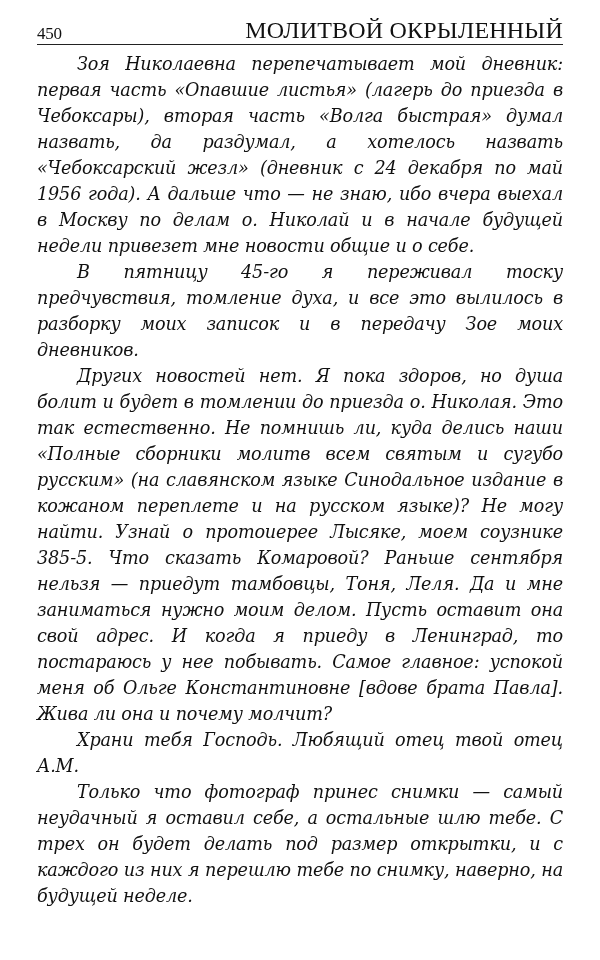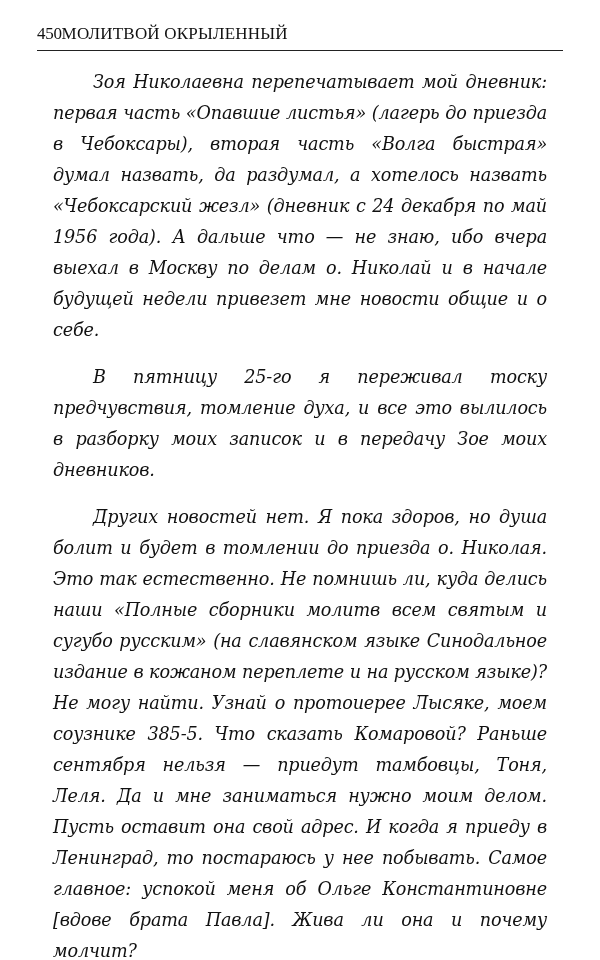--- a/index.html
+++ b/index.html
@@ -16,42 +16,42 @@
       font-family: "DejaVu Serif", "Liberation Serif", serif;
     }
     .page {
       position: absolute;
       left: 37px;
       top: 18px;
       width: 526px;
     }
     .running-head {
       display: flex;
-      justify-content: flex-start;
+      justify-content: space-between;
       align-items: flex-end;
       height: 26px;
       border-bottom: 1.5px solid #222;
-      padding-bottom: 6px;
+      padding-bottom: 0;
       font-family: "Liberation Serif", serif;
     }
     .page-number {
       font-size: 17px;
       letter-spacing: -0.3px;
     }
     .running-title {
-      font-size: 17px;
+      font-size: 24px;
       letter-spacing: 0.2px;
     }
     .body-text {
       margin-top: 6px;
     }
     .para {
-      margin: 16px;
+      margin: 0;
       font-size: 19.6px;
-      line-height: 31px;
+      line-height: 26px;
       text-align: justify;
       text-indent: 40px;
       hyphens: manual;
     }
     .italic {
       font-family: "DejaVu Serif", serif;
       font-style: italic;
       font-size: 17.6px;
       letter-spacing: -0.15px;
     }
@@ -60,19 +60,19 @@
 <body>
 
 <div class="page">
   <div class="running-head">
     <span class="page-number">450</span>
     <span class="running-title">МОЛИТВОЙ ОКРЫЛЕННЫЙ</span>
   </div>
 
   <div class="body-text">
     <p class="para italic">Зоя Николаевна перепечатывает мой дневник: первая часть «Опавшие листья» (лагерь до приезда в Чебоксары), вторая часть «Волга быстрая» думал назвать, да раздумал, а хотелось назвать «Чебоксарский жезл» (дневник с 24 декабря по май 1956 года). А дальше что — не знаю, ибо вчера выехал в Москву по делам о. Николай и в начале будущей недели привезет мне новости общие и о себе.</p>
-    <p class="para italic">В пятницу 25-го я переживал тоску предчувствия, томление духа, и все это вылилось в разборку моих записок и в передачу Зое моих дневников.</p>
+    <p class="para italic">В пятницу 45-го я переживал тоску предчувствия, томление духа, и все это вылилось в разборку моих записок и в передачу Зое моих дневников.</p>
     <p class="para italic">Других новостей нет. Я пока здоров, но душа болит и будет в томлении до приезда о. Николая. Это так естественно. Не помнишь ли, куда делись наши «Полные сборники молитв всем святым и сугубо русским» (на славянском языке Синодальное издание в кожаном переплете и на русском языке)? Не могу найти. Узнай о протоиерее Лысяке, моем соузнике 385-5. Что сказать Комаровой? Раньше сентября нельзя — приедут тамбовцы, Тоня, Леля. Да и мне заниматься нужно моим делом. Пусть оставит она свой адрес. И когда я приеду в Ленинград, то постараюсь у нее побывать. Самое главное: успокой меня об Ольге Константиновне [вдове брата Павла]. Жива ли она и почему молчит?</p>
     <p class="para italic">Храни тебя Господь. Любящий отец твой отец А.М.</p>
     <p class="para italic">Только что фотограф принес снимки — самый неудачный я оставил себе, а остальные шлю тебе. С трех он будет делать под размер открытки, и с каждого из них я перешлю тебе по снимку, наверно, на будущей неделе.</p>
 
   </div>
 </div>
 
 </body></html>

